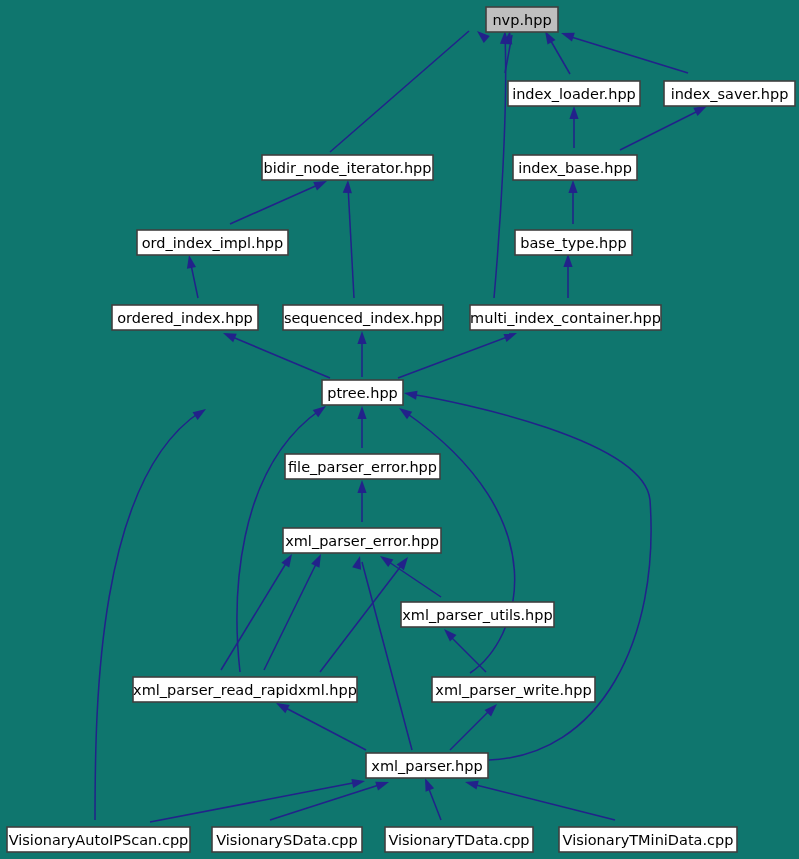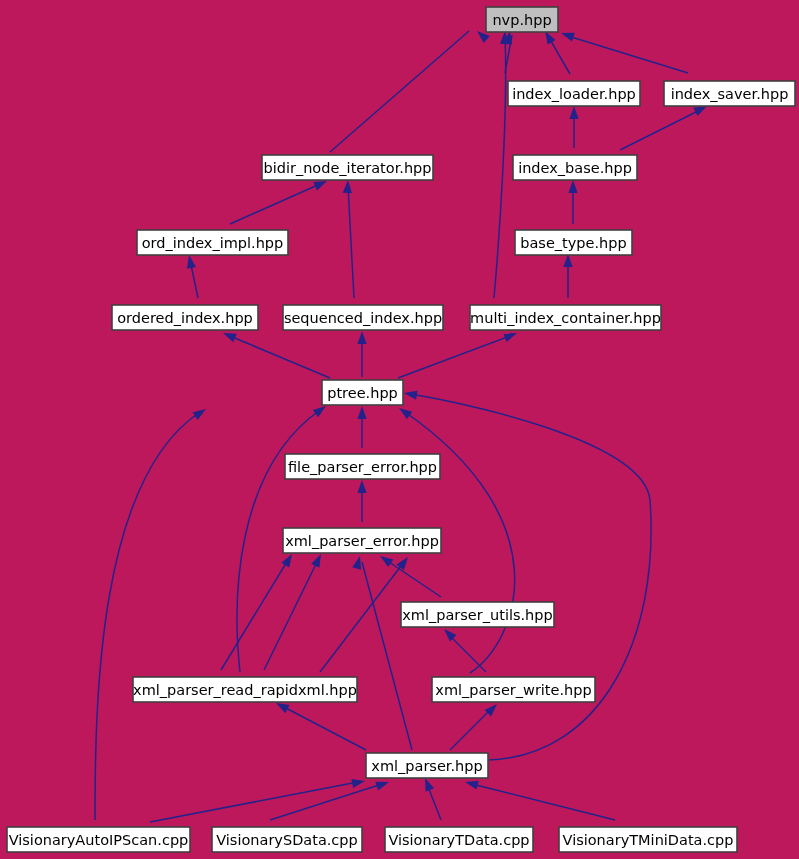--- a/index.html
+++ b/index.html
@@ -4,21 +4,21 @@
 <style>
   html, body {
     margin: 0;
     padding: 0;
     background: #ffffff;
   }
   #graph-root {
     position: relative;
     width: 799px;
     height: 859px;
-    background: #be185d;
+    background: #0f766e;
     font-family: "DejaVu Sans", "Liberation Sans", sans-serif;
   }
   svg#graph-svg {
     position: absolute;
     left: 0;
     top: 0;
     width: 799px;
     height: 859px;
     display: block;
   }

